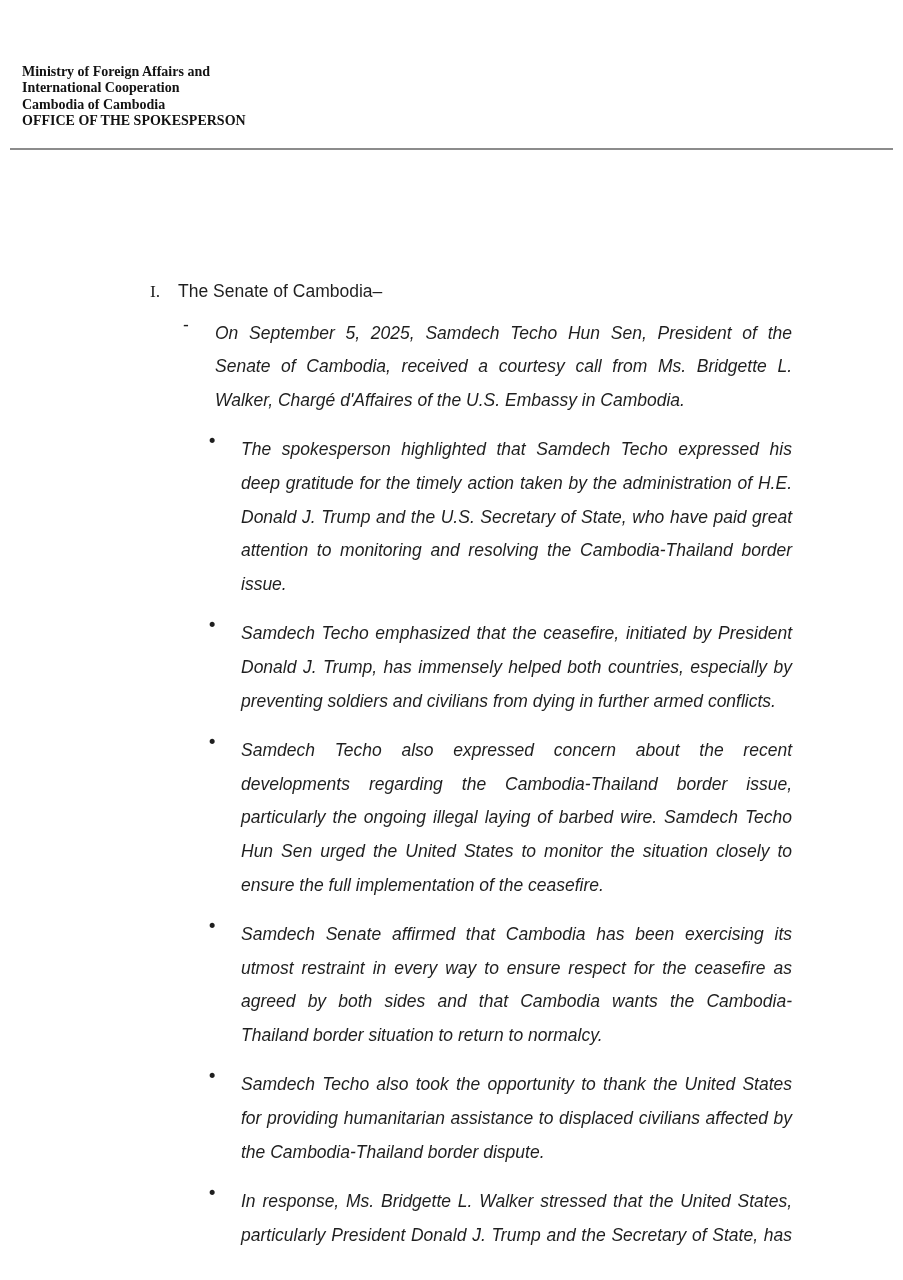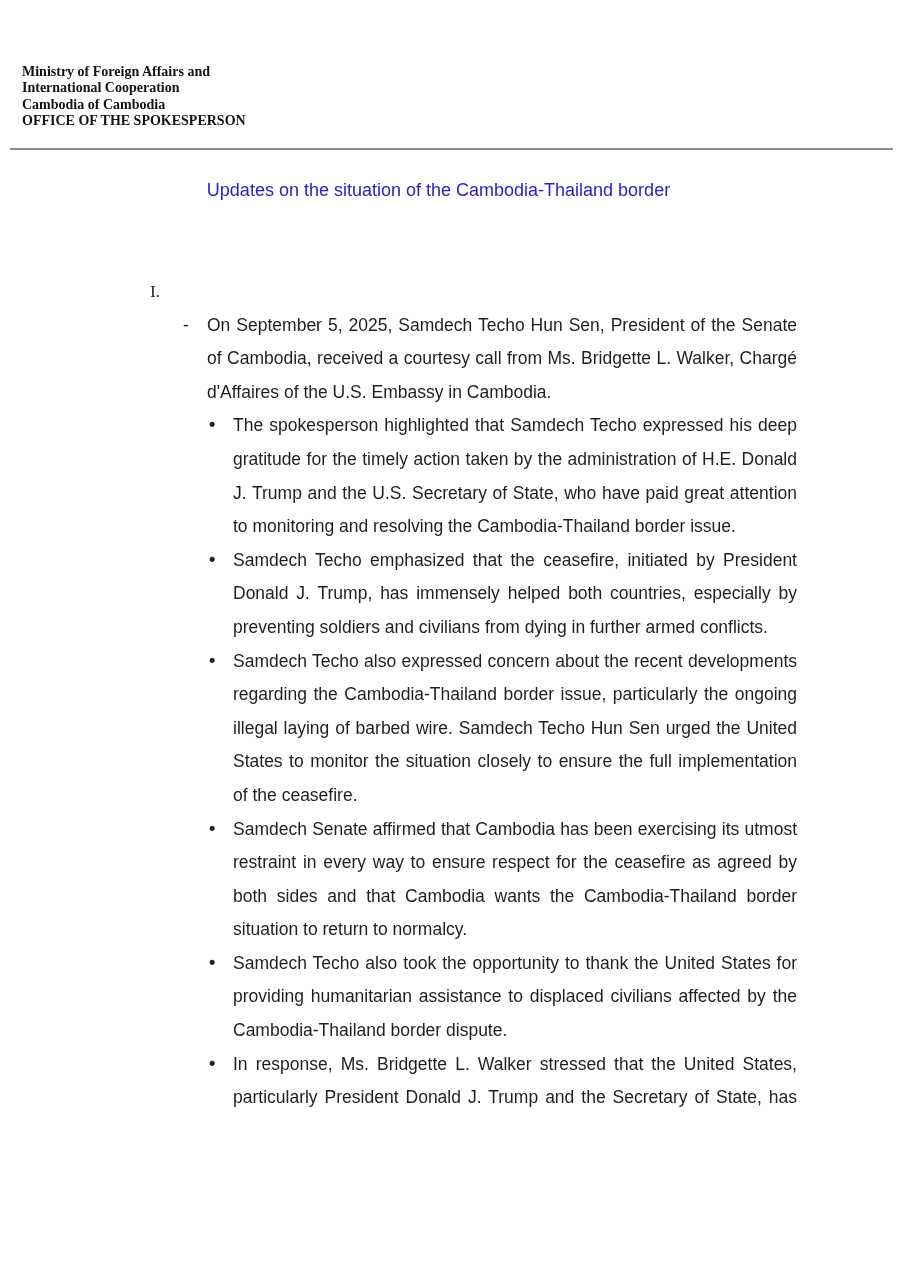--- a/index.html
+++ b/index.html
@@ -52,22 +52,23 @@
     color: var(--text-color, #1f1f1f);
   }
   .heading-row { display: flex; }
   .numeral {
     flex: 0 0 28px;
     font-family: "Liberation Serif", "DejaVu Serif", serif;
   }
   .item { display: flex; align-items: flex-start; }
   .item .marker { flex: 0 0 auto; }
   .item p {
-    margin: 0;
+    margin: 8px;
     text-align: justify;
+    font-style: italic;
   }
   .item.dash { margin-left: 33px; }
   .item.dash .marker { width: 24px; }
   .item.dash p { width: 590px; }
   .item.bullet { margin-left: 57px; }
   .item.bullet .marker { width: 26px; font-family: "DejaVu Sans", sans-serif; }
   .item.bullet p { width: 564px; }
   .item.bullet p.truncated { text-align-last: justify; }
 </style>
 </head>
@@ -78,27 +79,27 @@
   <header class="letterhead">
     <div>Ministry of Foreign Affairs and</div>
     <div>International Cooperation</div>
     <div>Cambodia of Cambodia</div>
     <div>OFFICE OF THE SPOKESPERSON</div>
   </header>
 
   <div class="rule"></div>
 
   <div class="doc-title">
-    <div>Updates on the situation of the Cambodia-Thailand border</div>
   </div>
 
   <main class="content">
 
     <div class="heading-row">
       <span class="numeral">I.</span>
+      <span class="heading-text">The Senate of Cambodia–</span>
     </div>
 
     <div class="item dash">
       <span class="marker">-</span>
       <p>On September 5, 2025, Samdech Techo Hun Sen, President of the Senate of Cambodia, received a courtesy call from Ms. Bridgette L. Walker, Chargé d'Affaires of the U.S. Embassy in Cambodia.</p>
     </div>
 
     <div class="item bullet">
       <span class="marker">•</span>
       <p>The spokesperson highlighted that Samdech Techo expressed his deep gratitude for the timely action taken by the administration of H.E. Donald J. Trump and the U.S. Secretary of State, who have paid great attention to monitoring and resolving the Cambodia-Thailand border issue.</p>

